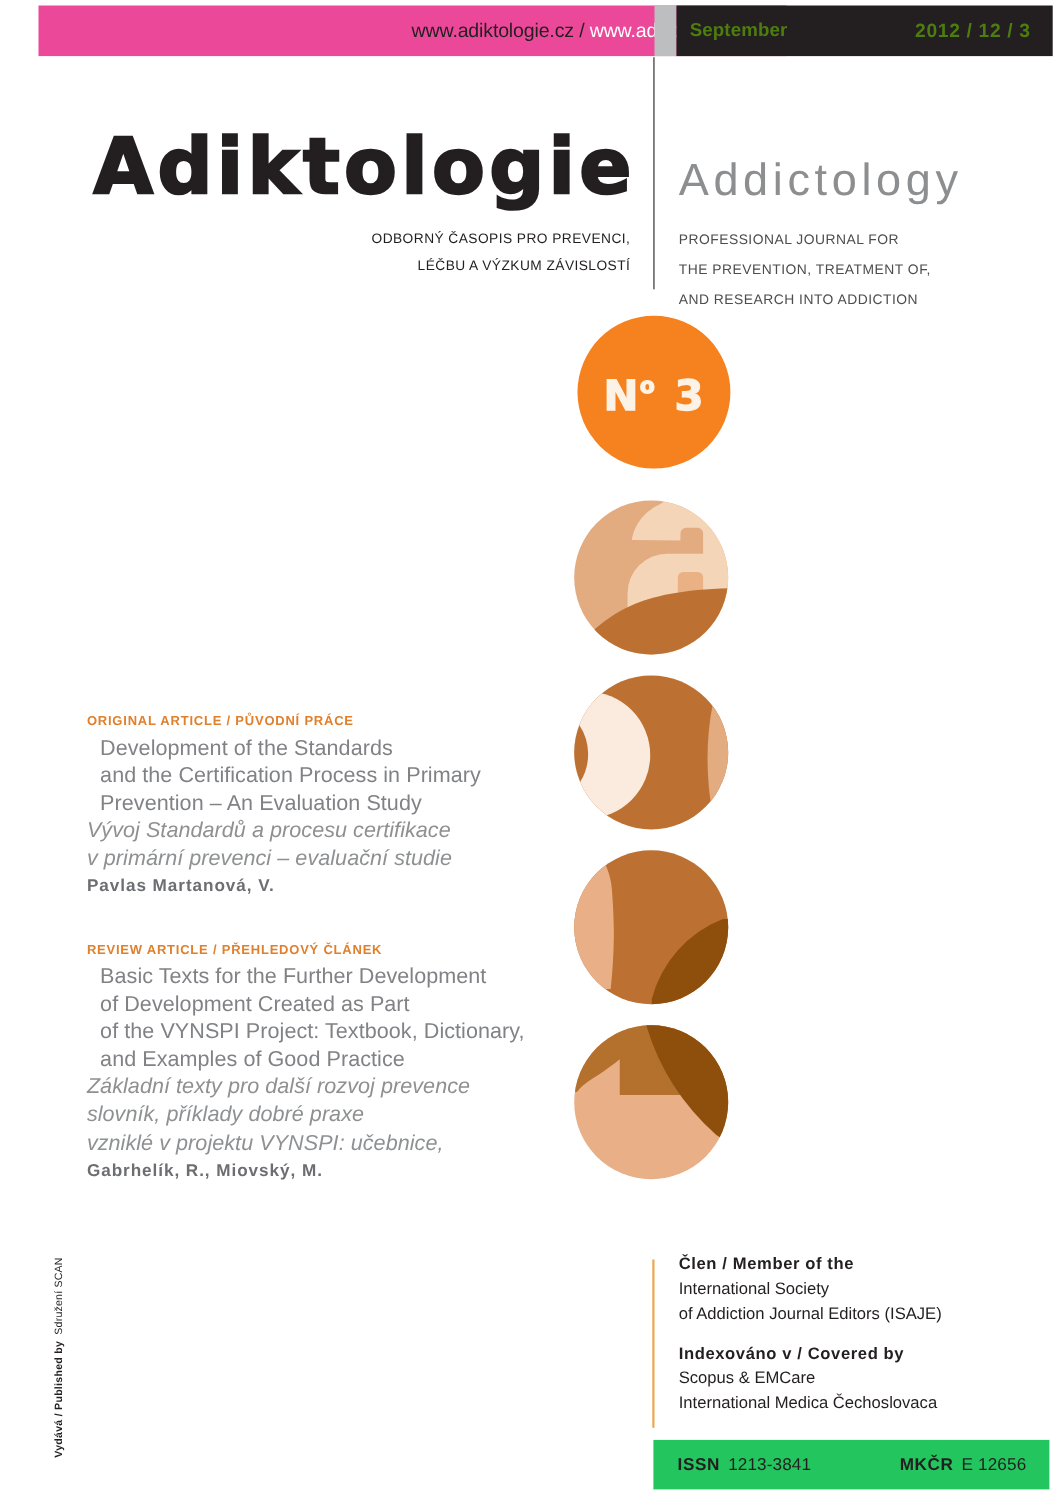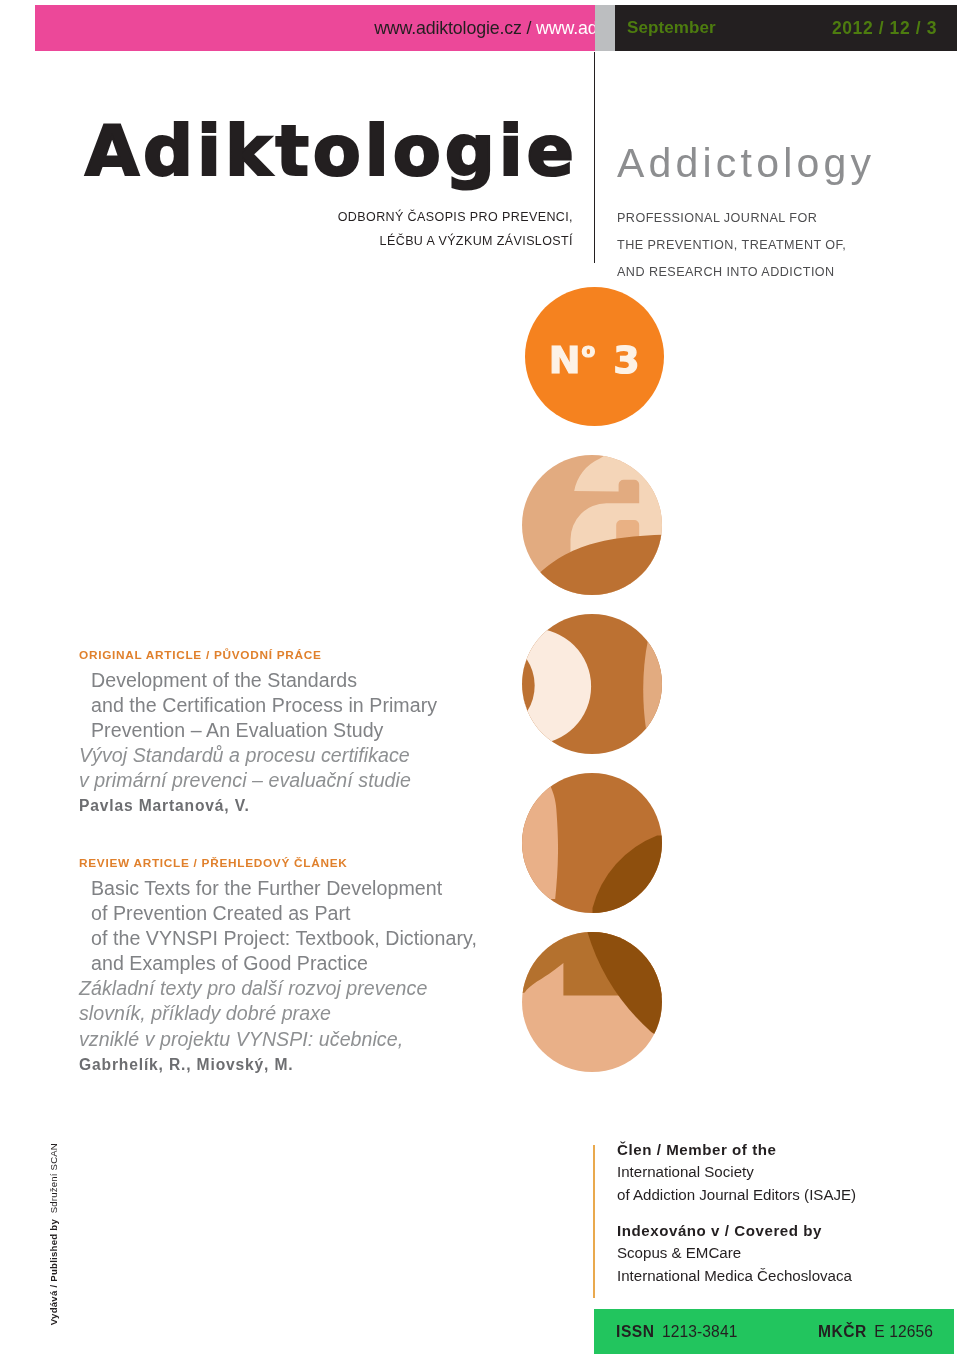--- a/index.html
+++ b/index.html
@@ -174,21 +174,21 @@
       <div>Vývoj Standardů a procesu certifikace</div>
       <div>v primární prevenci – evaluační studie</div>
     </div>
     <div class="authors">Pavlas Martanová, V.</div>
   </div>
 
   <div class="artblock" style="top:856px;">
     <div class="kicker">REVIEW ARTICLE / PŘEHLEDOVÝ ČLÁNEK</div>
     <div class="title-en">
       <div>Basic Texts for the Further Development</div>
-      <div>of Prevention Created as Part</div>
+      <div>of Development Created as Part</div>
       <div>of the VYNSPI Project: Textbook, Dictionary,</div>
       <div>and Examples of Good Practice</div>
     </div>
     <div class="title-cz">
       <div>Základní texty pro další rozvoj prevence</div>
       <div>slovník, příklady dobré praxe</div>
       <div>vzniklé v projektu VYNSPI: učebnice,</div>
     </div>
     <div class="authors">Gabrhelík, R., Miovský, M.</div>
   </div>

